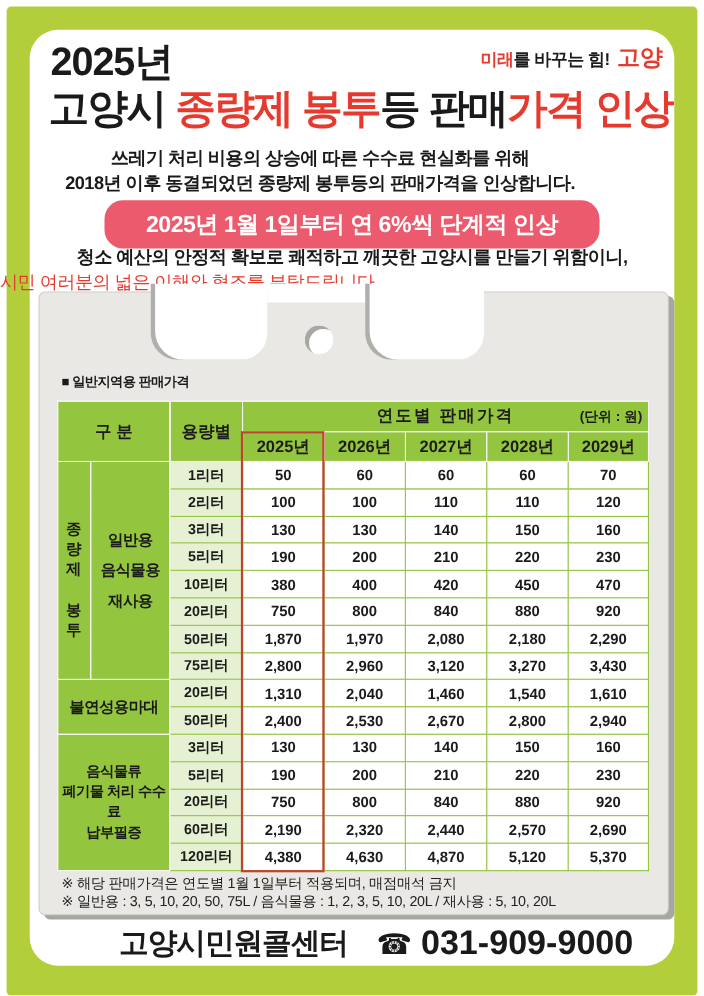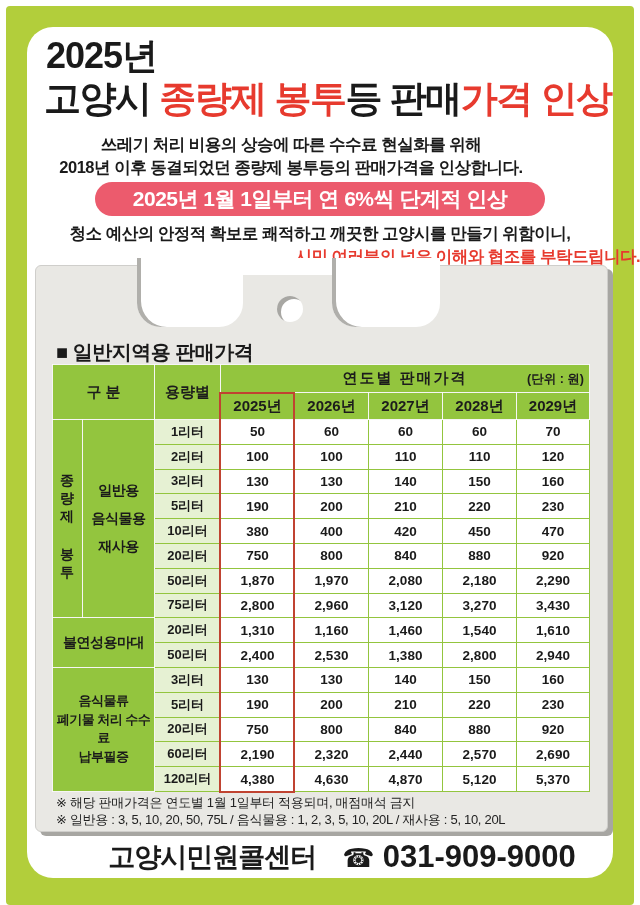--- a/index.html
+++ b/index.html
@@ -18,40 +18,40 @@
   .tagline .red{color:var(--accent-red);}
   .tagline .brand{color:var(--accent-red);font-size:21px;font-weight:900;margin-left:3px;}
 
   .year-line{position:absolute;left:46px;top:32px;font-size:36px;font-weight:900;letter-spacing:-1px;}
   .title{position:absolute;left:44px;top:74px;font-size:37px;font-weight:900;letter-spacing:-1.5px;white-space:nowrap;}
   .title .red{color:var(--accent-red);}
 
   .desc{position:absolute;left:0;top:133px;width:582px;text-align:center;
     font-size:16.5px;font-weight:700;line-height:23px;letter-spacing:-0.5px;}
 
-  .banner{position:absolute;left:95px;top:182px;width:450px;height:34px;background:var(--banner-pink);
+  .banner{position:absolute;left:95px;top:182px;width:450px;height:44px;background:var(--banner-pink);
     border-radius:17px;display:flex;align-items:center;justify-content:center;
     color:#fff;font-size:21px;font-weight:800;letter-spacing:-0.5px;}
 
   .note1{position:absolute;left:0;top:223px;width:640px;text-align:center;font-size:16.5px;font-weight:700;letter-spacing:-0.5px;}
-  .note2{position:absolute;left:0;top:246px;width:640px;text-align:right;font-size:16.5px;font-weight:700;letter-spacing:-0.5px;color:var(--accent-red);}
+  .note2{position:absolute;left:0;top:246px;width:640px;text-align:left;font-size:16.5px;font-weight:400;letter-spacing:-0.5px;color:var(--accent-red);}
 
   
   .tag{position:absolute;left:35px;top:265px;width:573px;height:567px;background:var(--tag-gray);
     border-radius:6px;border:1px solid #cfcecb;box-shadow:5px 4px 0 var(--shadow-gray);}
   .notch{position:absolute;background:#fff;}
   .notch.step{left:243px;top:258px;width:89px;height:17px;}
   .notch.left{left:137px;top:258px;width:106px;height:69px;border-radius:0 0 24px 24px;
     box-shadow:inset 6px -2px 0 -2px #b0afab;}
   .notch.right{left:332px;top:258px;width:108px;height:69px;border-radius:0 0 24px 24px;
     box-shadow:inset 6px -2px 0 -2px #b0afab;}
   .hole{position:absolute;left:277px;top:296px;width:26px;height:26px;border-radius:50%;
     background:#fff;box-shadow:inset 4px 3px 0 #a8a7a3;}
 
-  .section-title{position:absolute;left:56px;top:339px;font-size:20px;font-weight:800;letter-spacing:-0.5px;}
+  .section-title{position:absolute;left:56px;top:339px;font-size:12px;font-weight:800;letter-spacing:-0.5px;}
 
   .table-wrap{position:absolute;left:52px;top:364px;width:537px;}
   table.pt{border-collapse:collapse;table-layout:fixed;width:537px;border:1.5px solid var(--table-green);}
   .pt th,.pt td{padding:0;text-align:center;vertical-align:middle;overflow:hidden;}
   .pt thead th{background:var(--table-green);border:1px solid rgba(255,255,255,.6);
     font-weight:800;font-size:15px;color:#1c1c1c;}
   .pt thead tr:first-child th{height:28px;}
   .pt thead tr:last-child th{height:27px;}
   .grphdr{position:relative;letter-spacing:2px;}
   .unit{position:absolute;right:5px;top:50%;transform:translateY(-50%);font-size:12.5px;font-weight:700;letter-spacing:0;}
@@ -74,20 +74,23 @@
   .footer .phone{font-size:31px;font-weight:900;letter-spacing:0;}
   .footer .phone .glyph{font-size:26px;margin-right:8px;}
 </style>
 </head>
 <body>
 
 <div class="poster">
   <div class="frame"></div>
   <div class="card"></div>
 
+  <div class="tagline">
+    <span class="red">미래</span><span>를 바꾸는 힘! </span><span class="brand">고양</span>
+  </div>
 
   <div class="year-line">2025년</div>
 
   <div class="title">
     <span>고양시 </span><span class="red">종량제 봉투</span><span>등 판매</span><span class="red">가격 인상</span>
   </div>
 
   <div class="desc">
     <div>쓰레기 처리 비용의 상승에 따른 수수료 현실화를 위해</div>
     <div>2018년 이후 동결되었던 종량제 봉투등의 판매가격을 인상합니다.</div>
@@ -205,30 +208,30 @@
             <td class="val y-2025">2,800</td>
             <td class="val">2,960</td>
             <td class="val">3,120</td>
             <td class="val">3,270</td>
             <td class="val">3,430</td>
           </tr>
           <tr>
             <th rowspan="2" colspan="2" class="g">불연성용마대</th>
             <td class="cap">20리터</td>
             <td class="val y-2025">1,310</td>
-            <td class="val">1,160</td>
+            <td class="val">2,040</td>
             <td class="val">1,460</td>
             <td class="val">1,540</td>
             <td class="val">1,610</td>
           </tr>
           <tr>
             <td class="cap">50리터</td>
             <td class="val y-2025">2,400</td>
             <td class="val">2,530</td>
-            <td class="val">1,380</td>
+            <td class="val">2,670</td>
             <td class="val">2,800</td>
             <td class="val">2,940</td>
           </tr>
           <tr>
             <th rowspan="5" colspan="2" class="g multiline">
               <div>음식물류</div>
               <div>폐기물 처리 수수료</div>
               <div>납부필증</div>
             </th>
             <td class="cap">3리터</td>

